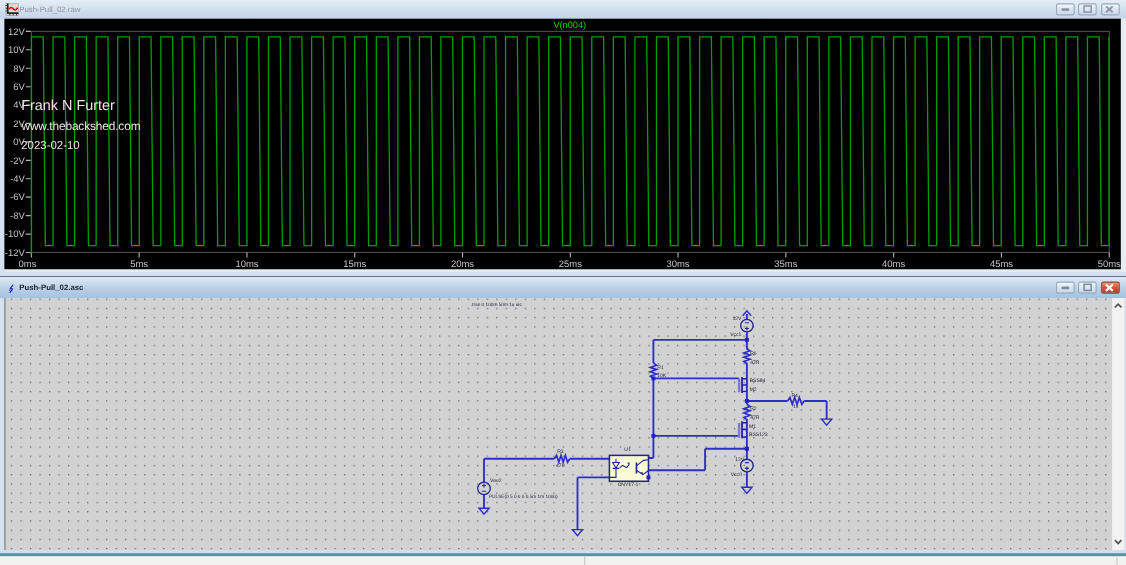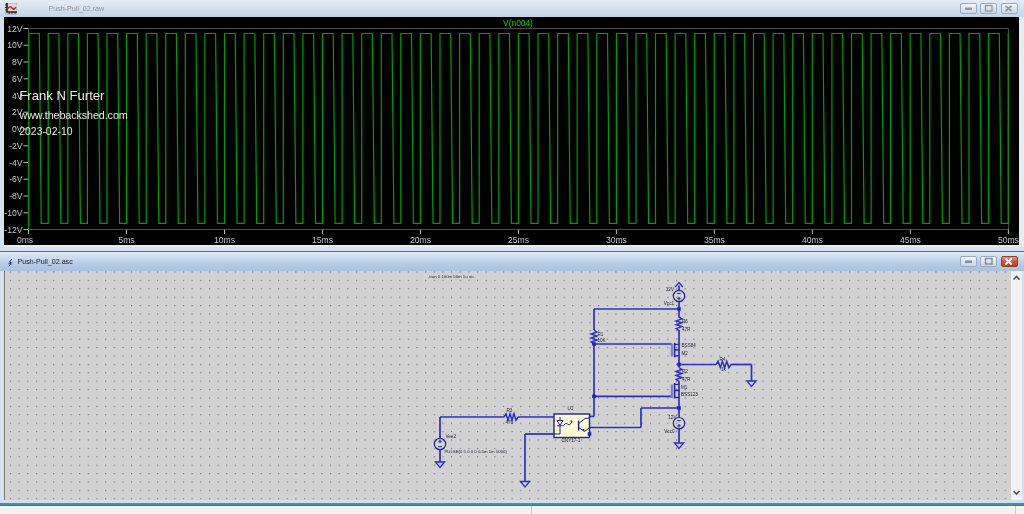--- a/index.html
+++ b/index.html
@@ -10,21 +10,21 @@
 <body>
 
 <div class="abs" style="left:0;top:0;width:1024px;height:246px;">
   <div class="abs" style="left:0;top:0;width:1024px;height:17px;background:linear-gradient(#e4edf7,#ccdcec 70%,#c2d4e7);"></div>
   <svg class="abs" style="left:5px;top:3px" width="12" height="12" viewBox="0 0 12 12">
     <rect x="0" y="0" width="12" height="11" fill="#d9d9d9" stroke="#888" stroke-width="0.5"></rect>
     <path d="M2,0 L2,9 L12,9" stroke="#222" stroke-width="1.6" fill="none"></path>
     <path d="M0,2 h2 M0,4.5 h2 M0,7 h2 M4,9 v2 M7,9 v2 M10,9 v2" stroke="#222" stroke-width="0.8"></path>
     <path d="M3,5.5 Q5,2.5 7,5 Q9,7.5 11,4" stroke="#e00" stroke-width="1.4" fill="none"></path>
   </svg>
-  <div class="abs" style="left:17.5px;top:4.5px;font-size:7.1px;color:#8e9298;margin-left:31px;">Push-Pull_02.raw</div>
+  <div class="abs" style="left:17.5px;top:4.5px;font-size:7.1px;color:#8e9298;">Push-Pull_02.raw</div>
   <div class="btn" style="left:960px;top:3px;"></div>
   <div class="btn" style="left:980px;top:3px;"></div>
   <div class="btn" style="left:1001px;top:3px;"></div>
   <svg class="abs" style="left:960px;top:3px" width="58" height="11" viewBox="0 0 58 11">
     <rect x="5" y="4.5" width="7" height="2.5" fill="#8b97a6" rx="0.5"></rect>
     <rect x="25.5" y="2.5" width="6.5" height="5.5" fill="none" stroke="#8b97a6" stroke-width="1.4"></rect>
     <path d="M45.5,2.8 l6,5.4 m0,-5.4 l-6,5.4" stroke="#8b97a6" stroke-width="1.8"></path>
   </svg>
 
   <div class="abs" style="left:4px;top:17px;width:1015px;height:228px;background:#000;"></div>
@@ -88,21 +88,21 @@
   </svg>
 </div>
 
 <div class="abs" style="left:0;top:251px;width:1024px;height:250px;">
   <div class="abs" style="left:0;top:0;width:1024px;height:1px;background:#5a6a7a;"></div>
   <div class="abs" style="left:0;top:1px;width:1024px;height:19px;background:linear-gradient(#dfeaf5,#b9cfe7 55%,#a6c2de);"></div>
   <svg class="abs" style="left:7px;top:7px" width="8" height="10" viewBox="0 0 13 13">
     <path d="M8,0 L4,5 L7,6 L3,12" stroke="#1414c8" stroke-width="1.6" fill="none"></path>
     <path d="M2,8 q3,-2 5,1" stroke="#1414c8" stroke-width="1.2" fill="none"></path>
   </svg>
-  <div class="abs" style="left:17.5px;top:7px;font-size:7.1px;color:#1c1c26;font-weight:normal;">Push-Pull_02.asc</div>
+  <div class="abs" style="left:17.5px;top:7px;font-size:7.1px;color:#1c1c26;font-weight:bold;">Push-Pull_02.asc</div>
   <div class="btn" style="left:960px;top:5px;"></div>
   <div class="btn" style="left:980px;top:5px;"></div>
   <div class="btn" style="left:1001px;top:5px;background:linear-gradient(#f09376,#d95535 45%,#c03a1c);border-color:#93422e;"></div>
   <svg class="abs" style="left:960px;top:5px" width="58" height="11" viewBox="0 0 58 11">
     <rect x="5" y="4.5" width="7" height="2.5" fill="#7e8b9b" rx="0.5"></rect>
     <rect x="25.5" y="2.5" width="6.5" height="5.5" fill="none" stroke="#7e8b9b" stroke-width="1.4"></rect>
     <path d="M45.3,2.6 l6.4,5.8 m0,-5.8 l-6.4,5.8" stroke="#fff" stroke-width="2"></path>
   </svg>
 
   <div class="abs" style="left:4px;top:20px;width:1007px;height:228.5px;background:#d2d2d2;border-left:1px solid #777;"></div>

